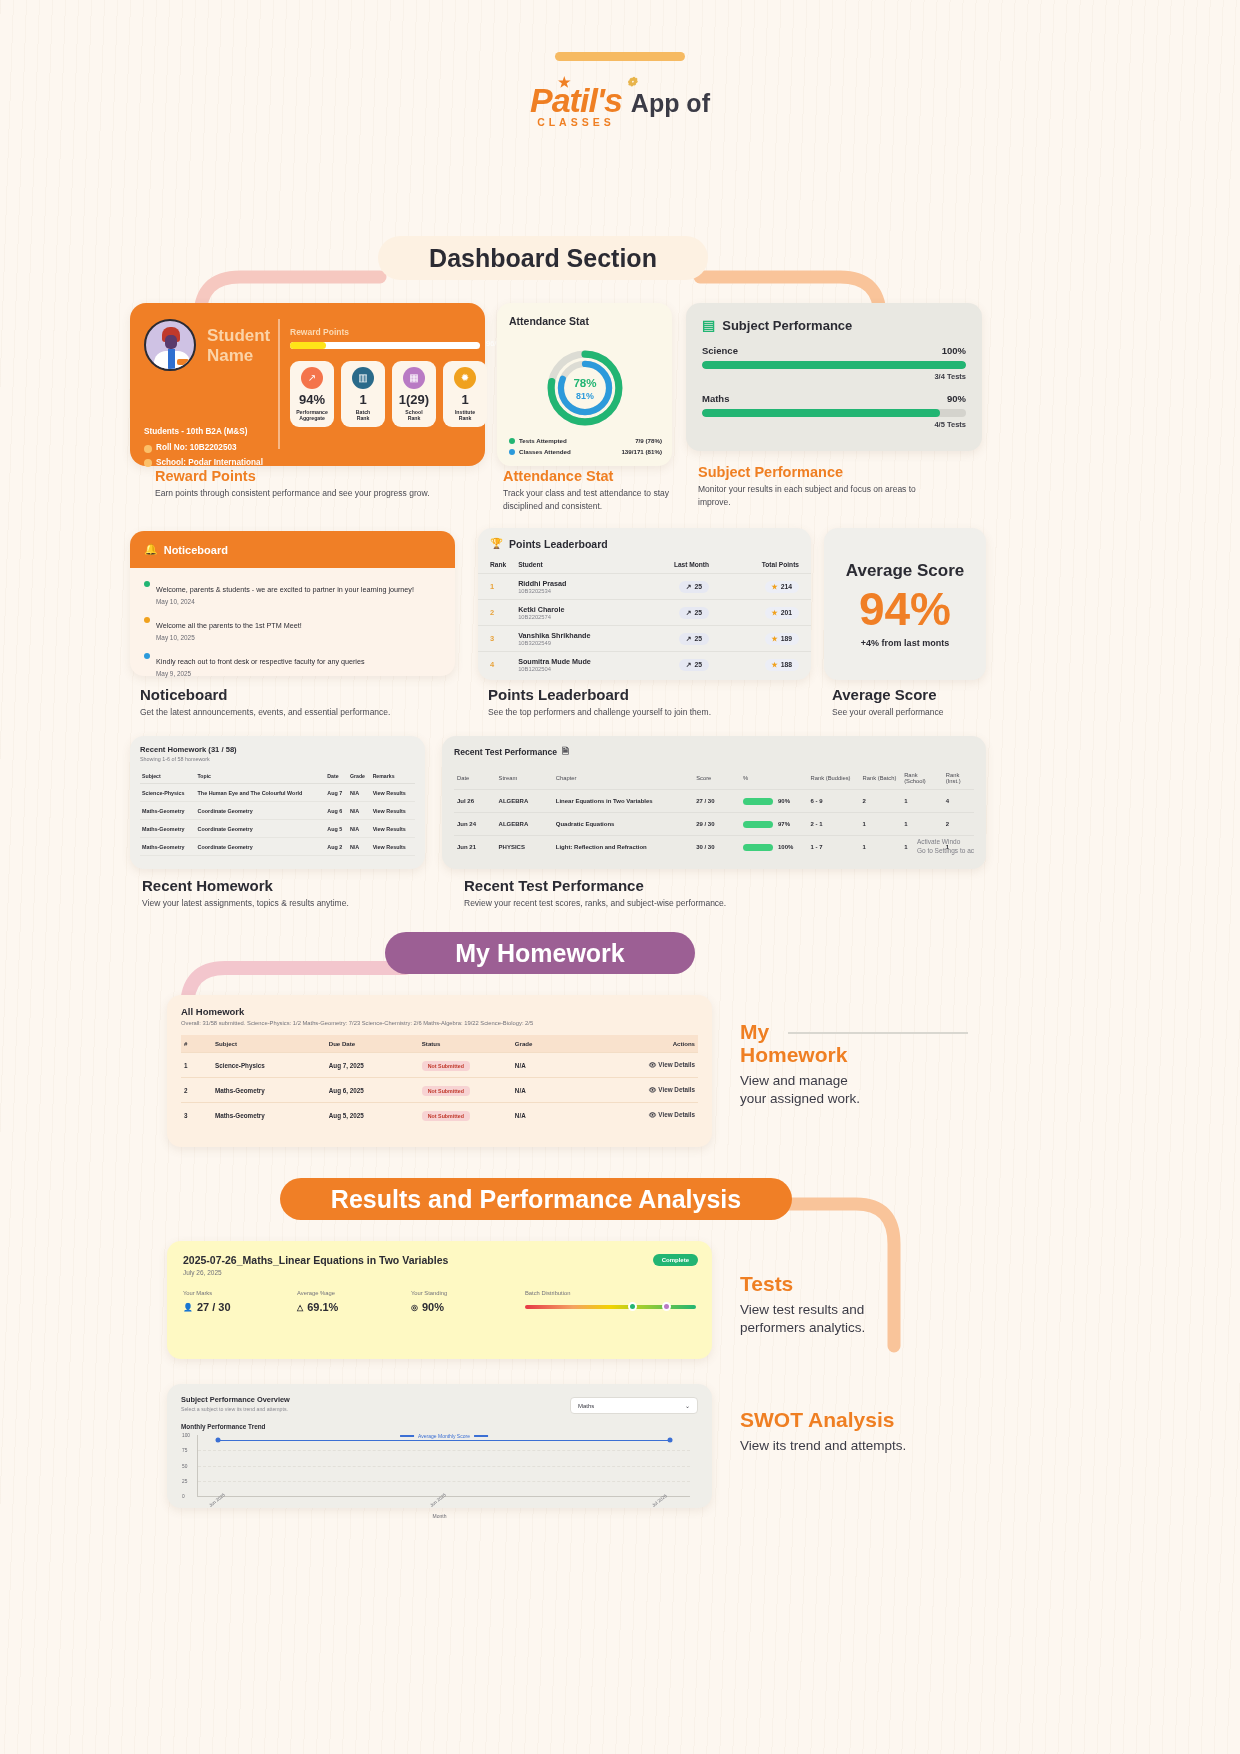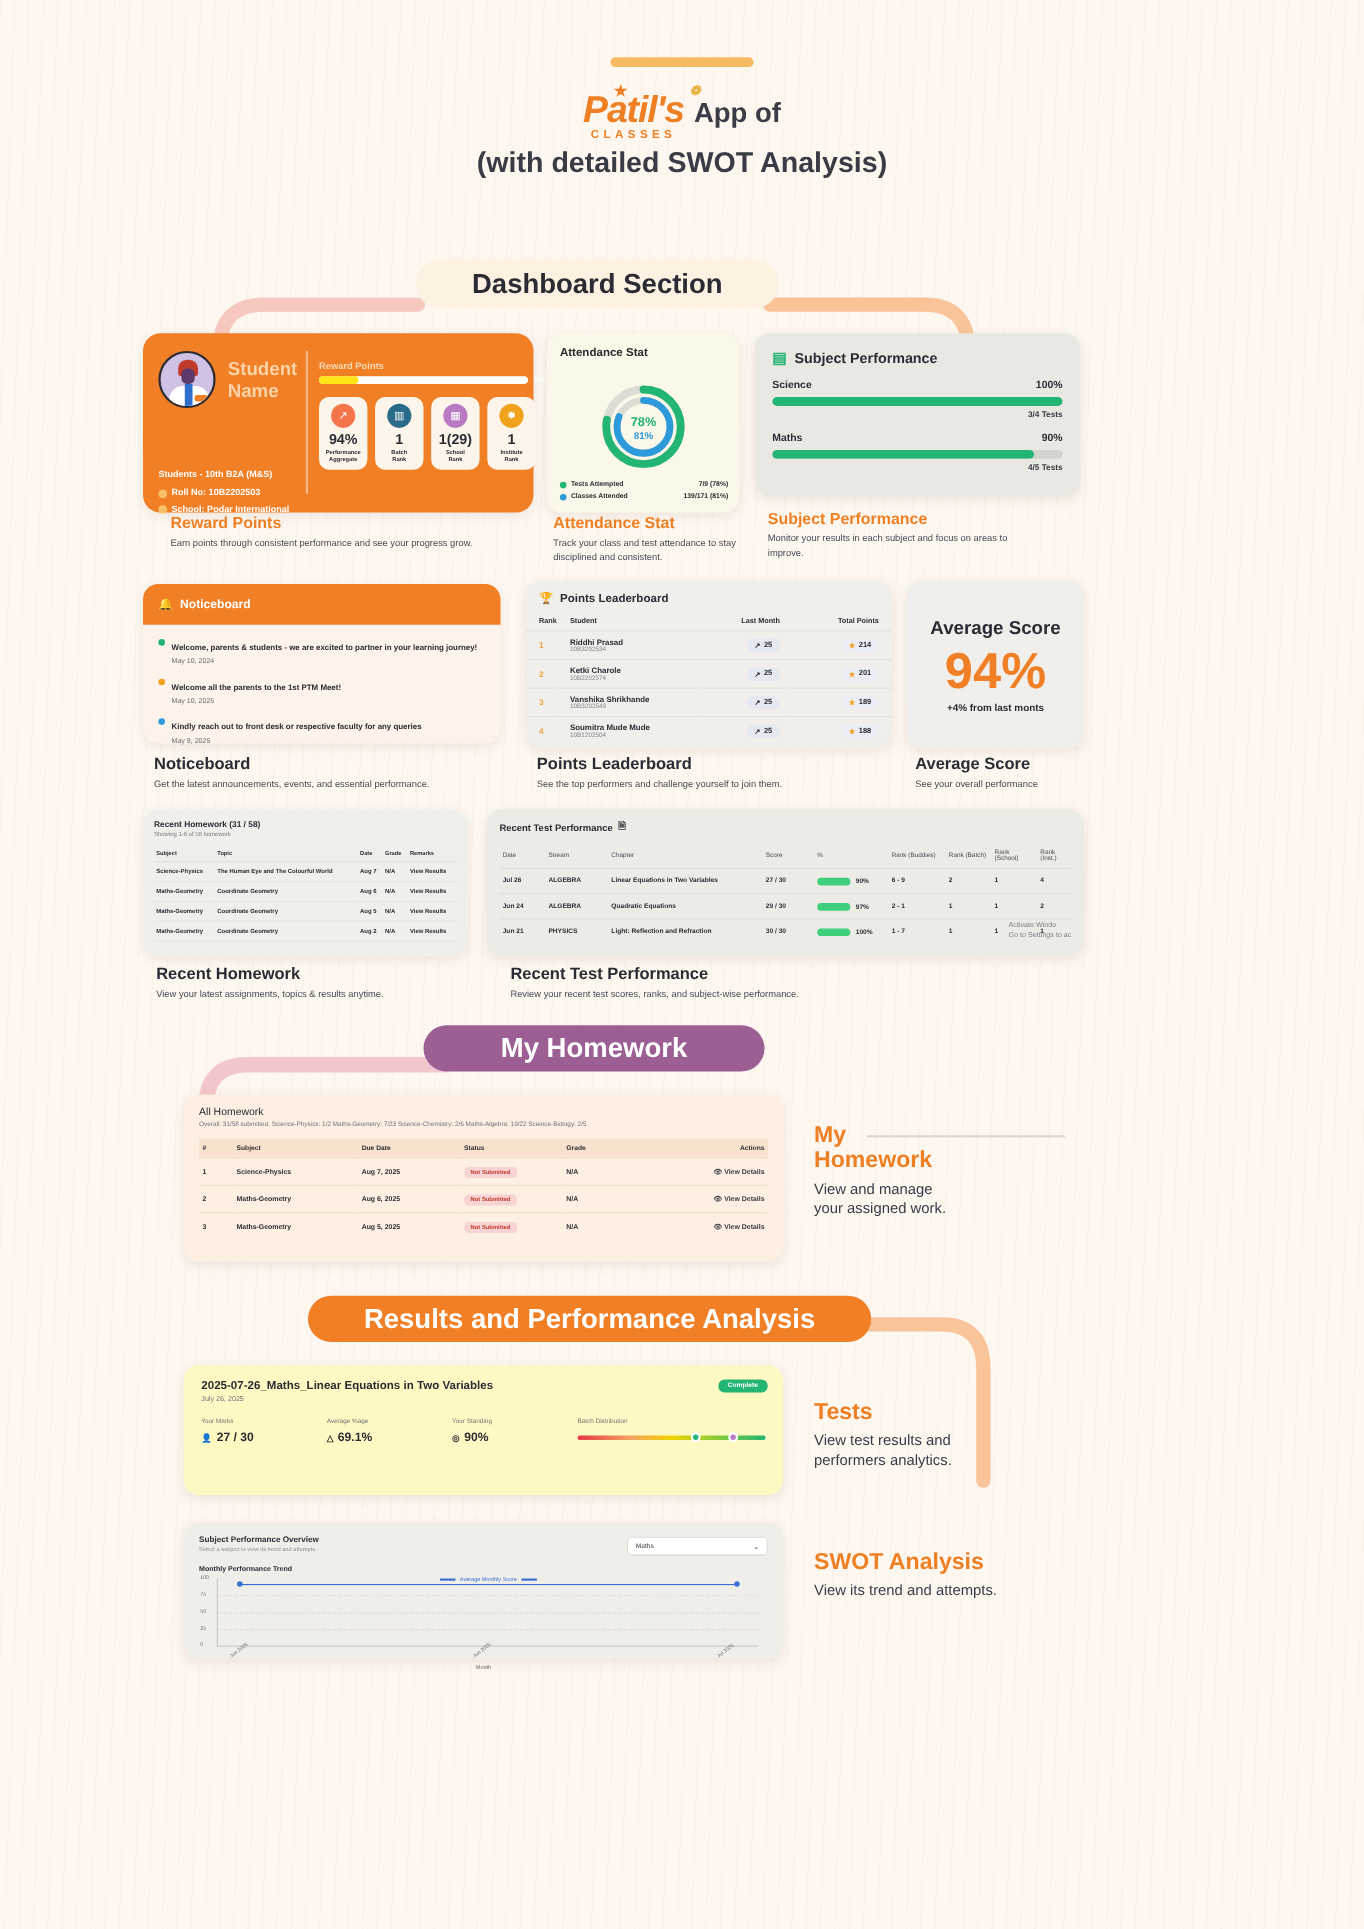--- a/index.html
+++ b/index.html
@@ -92,21 +92,21 @@
   .cap p  { font-size:8.5px; line-height:1.5; color:#4a4a52; margin-top:3px; }
   .cap.dark h4 { color:#2b2b33; }
 
   
   .notice-card { left:130px; top:531px; width:325px; height:145px; background:#fdf3ea; }
   .notice-head { height:37px; background:#f07f26; border-radius:14px 14px 0 0; color:#fff;
                  display:flex; align-items:center; gap:6px; padding:0 14px; font-size:11px; font-weight:bold;}
   .notice-list { padding:10px 14px; }
   .notice-item { display:flex; gap:6px; margin-bottom:9px; }
   .notice-item .bd { width:6px; height:6px; border-radius:50%; margin-top:3px; flex:none;}
-  .notice-item .t { font-size:7.2px; font-weight:bold; line-height:1.3;}
+  .notice-item .t { font-size:7.2px; font-weight:normal; line-height:1.3;}
   .notice-item .d { font-size:6.4px; color:#6a6a72; margin-top:2px;}
 
   
   .lb-card { left:478px; top:528px; width:333px; height:152px; background:#f0efeb; overflow:hidden;}
   .lb-head { padding:9px 12px 6px; font-size:10.5px; font-weight:bold; display:flex; align-items:center; gap:6px;}
   .lb-table { width:100%; border-collapse:collapse; font-size:6.8px;}
   .lb-table th { text-align:left; font-size:6.6px; padding:5px 0 5px 12px; color:#2b2b33; font-weight:bold;}
   .lb-table td { padding:5px 0 5px 12px; border-top:1px solid #e2e1dc; }
   .lb-rank { color:#e8a33c; font-weight:bold; font-size:7.5px; width:22px;}
   .lb-name { font-weight:bold; font-size:7.2px;}
@@ -136,21 +136,21 @@
   .rt-card { left:442px; top:736px; width:544px; height:133px; background:#ecebe6; padding:9px 12px; overflow:hidden;}
   .rt-t { font-size:8.6px; font-weight:bold; display:flex; align-items:center; gap:5px;}
   .rt-table { width:100%; border-collapse:collapse; margin-top:8px; font-size:6px;}
   .rt-table th { text-align:left; font-size:5.8px; color:#4a4a52; padding:5px 3px; font-weight:normal;}
   .rt-table td { padding:7.5px 3px; border-top:1px solid #e0dfda; font-weight:bold; color:#2b2b33;}
   .gbar { display:inline-block; width:30px; height:7px; border-radius:4px; background:#3ecf7c; vertical-align:middle; margin-right:5px;}
   .activate { position:absolute; right:12px; bottom:14px; font-size:6.5px; color:#7d7d85; text-align:left; line-height:1.4;}
 
   
   .ahw-card { left:167px; top:995px; width:545px; height:152px; background:#fdf0e2; padding:11px 14px; }
-  .ahw-t { font-size:9.5px; font-weight:normal; }
+  .ahw-t { font-size:9.5px; font-weight:bold; }
   .ahw-s { font-size:5.8px; color:#73737b; margin-top:3px;}
   .ahw-table { width:100%; border-collapse:collapse; margin-top:9px; font-size:6.3px;}
   .ahw-table th { text-align:left; font-size:6.1px; padding:5px 3px; background:#f9e2cd; font-weight:bold;}
   .ahw-table td { padding:8px 3px; border-top:1px solid #f3ddc5; font-weight:bold;}
   .ns { background:#f7d3d3; color:#c0392b; border-radius:4px; padding:2px 6px; font-size:5.3px; font-weight:bold;}
   .vd { color:#3a3a43; }
 
   
   .tr-card { left:167px; top:1241px; width:545px; height:118px; background:#fef9c3; padding:13px 16px;}
   .tr-t { font-size:10.5px; font-weight:bold; }
@@ -201,21 +201,20 @@
   <div class="head-pill"></div>
   <div class="brandline">
     <div class="brand">
       <span class="star">★</span>
       <span class="reg">❁</span>
       <span>Patil's</span>
       <div class="brandsub">CLASSES</div>
     </div>
     <div class="appof">App of</div>
   </div>
-  <div class="h2">(with detailed SWOT Analysis)</div>
 </div>
 
 <svg class="conn" style="left:180px;top:255px;width:880px;height:60px;">
   <path d="M200 22 L60 22 Q20 22 20 62 L20 60" stroke="#f6c8c0" stroke-width="13" fill="none" stroke-linecap="round"></path>
   <path d="M520 22 L660 22 Q700 22 700 62 L700 60" stroke="#f9c49a" stroke-width="13" fill="none" stroke-linecap="round"></path>
 </svg>
 <svg class="conn" style="left:165px;top:950px;width:560px;height:60px;">
   <path d="M240 18 L60 18 Q22 18 22 58 L22 62" stroke="#f3c6cd" stroke-width="14" fill="none" stroke-linecap="round"></path>
 </svg>
 <svg class="conn" style="left:680px;top:1196px;width:260px;height:170px;">

